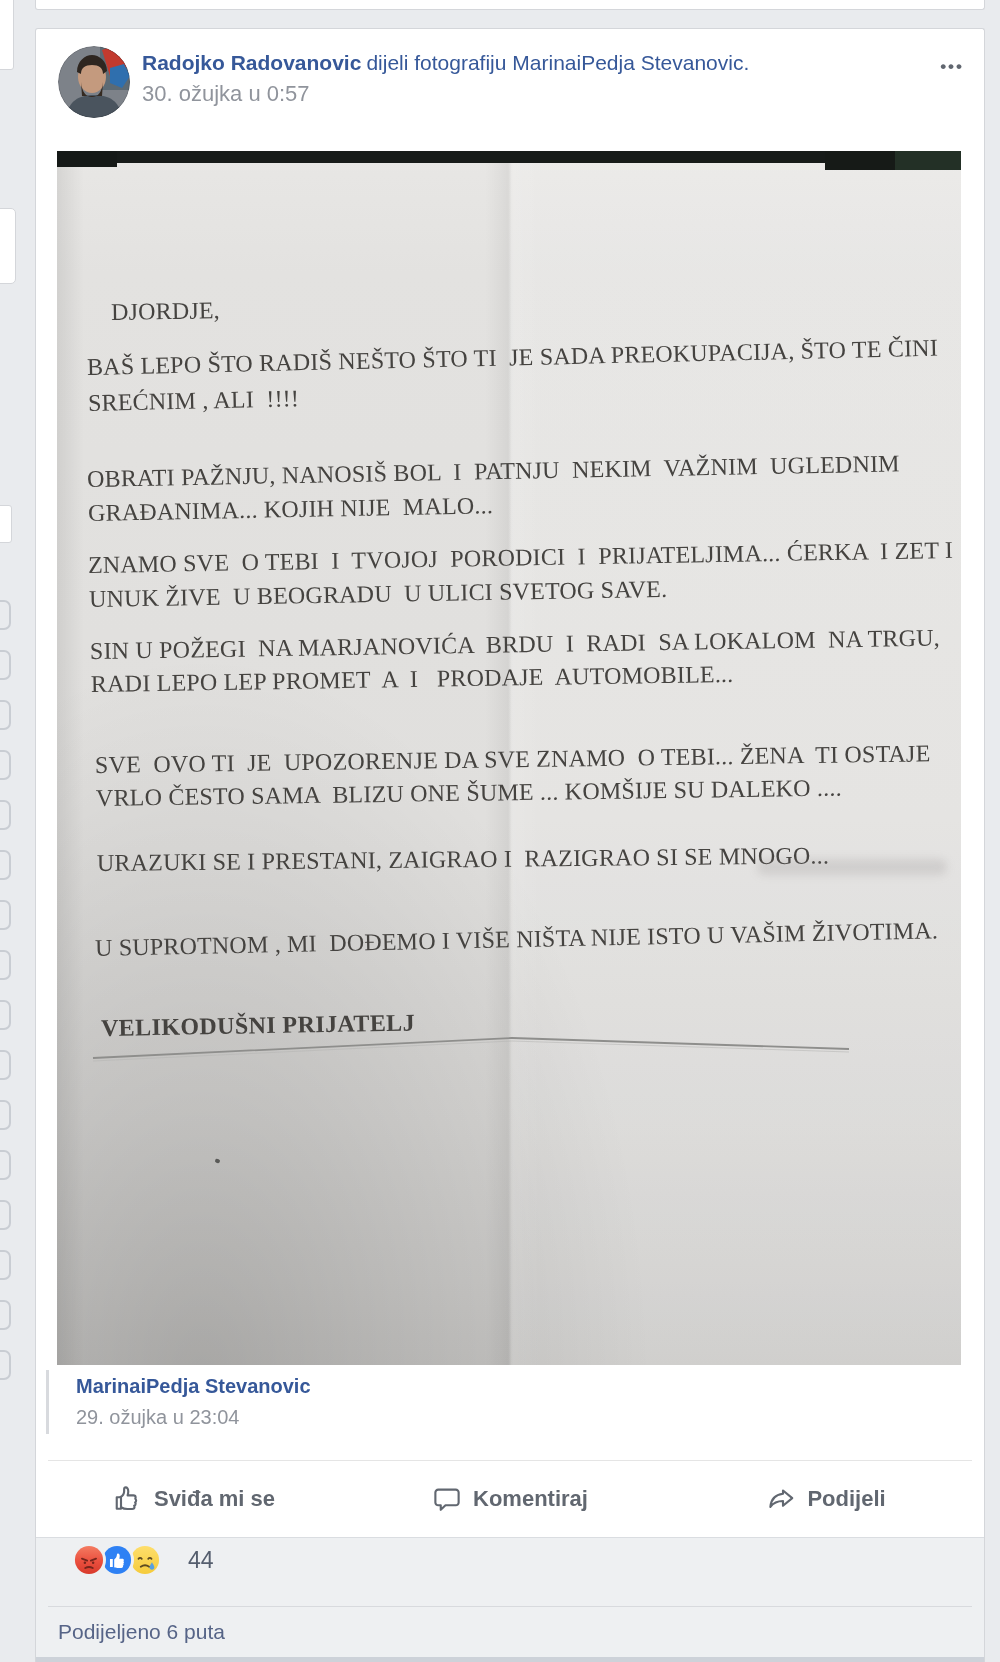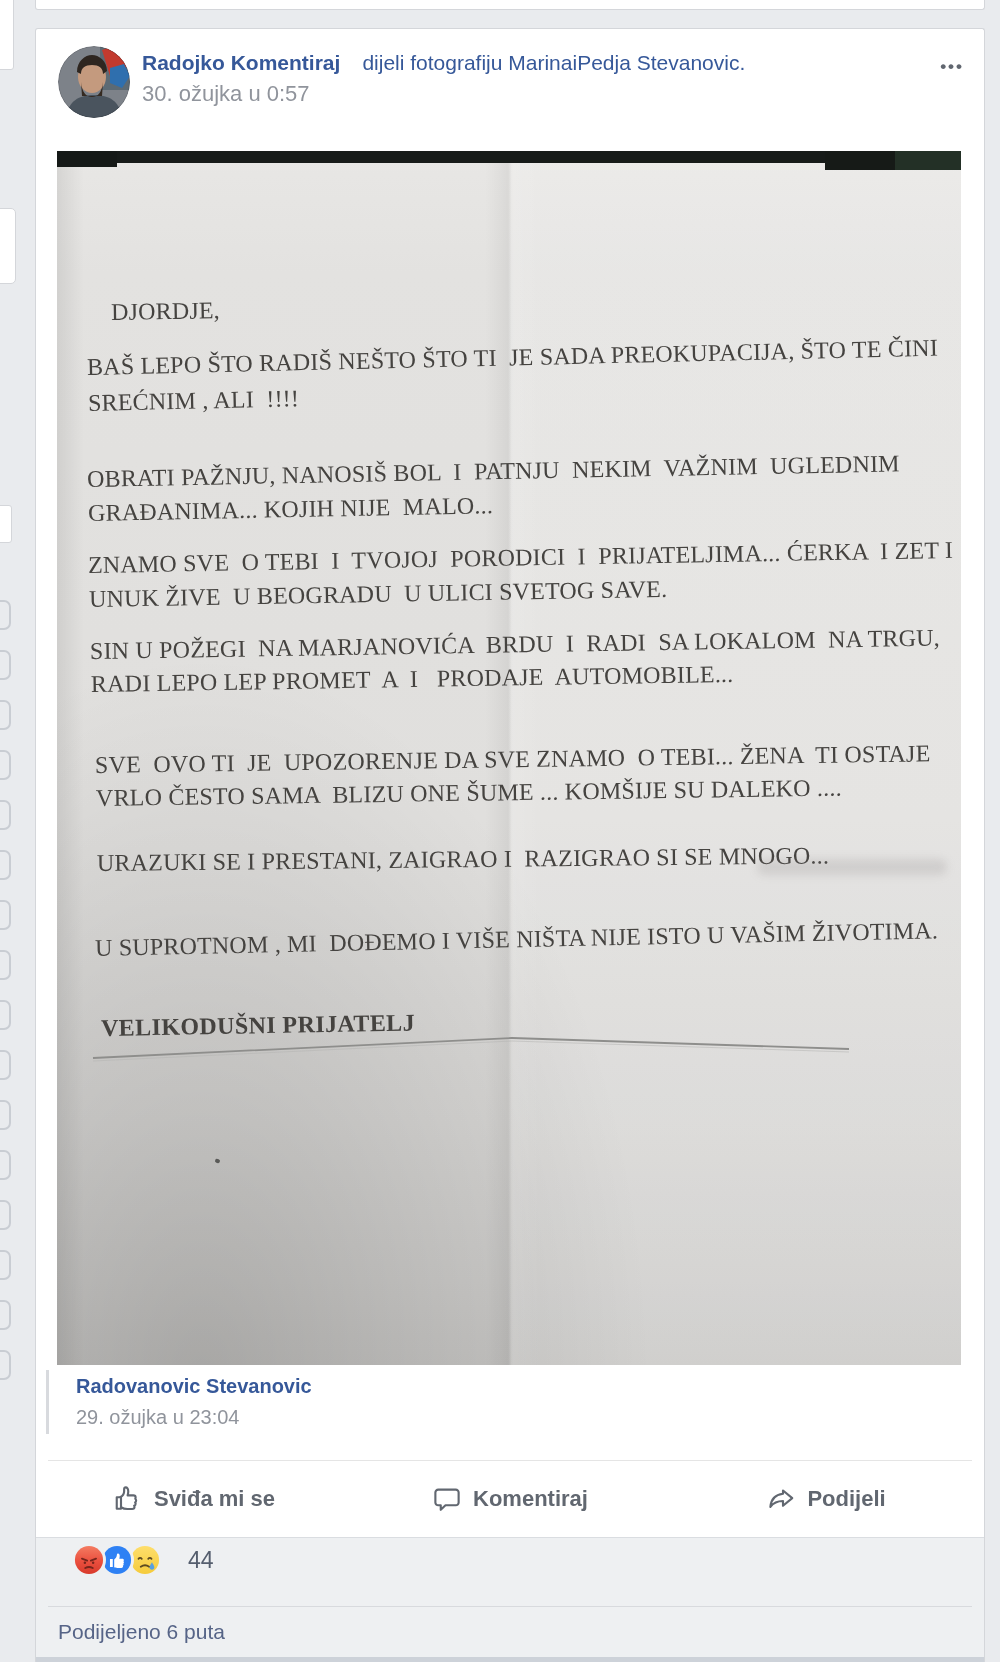--- a/index.html
+++ b/index.html
@@ -19,21 +19,21 @@
   
   .post-card{
     position:absolute;left:35px;top:28px;width:948px;height:1640px;
     background:#fff;border:1px solid #d4d6da;border-radius:3px 3px 0 0;border-bottom:none;
   }
   
   .avatar{position:absolute;left:22px;top:17px;width:72px;height:72px;border-radius:50%;overflow:hidden;cursor:pointer;}
   .hdr-text{position:absolute;left:106px;top:20px;width:800px;}
   .hdr-line1{font-size:21px;line-height:27px;color:#365899;}
   .hdr-line1 .author{font-weight:bold;cursor:pointer;}
-  .hdr-line1 .action-text{margin-left:22px;text-align:right;}
+  .hdr-line1 .action-text{margin-left:5px;text-align:right;}
   .hdr-time{font-size:22px;color:#90949c;margin-top:5px;}
   .dots-menu{position:absolute;right:20px;top:28px;color:#616770;font-size:17px;letter-spacing:2px;font-weight:bold;cursor:pointer;}
   
   .photo{
     position:absolute;left:21px;top:122px;width:904px;height:1214px;overflow:hidden;cursor:pointer;
     background:
       radial-gradient(ellipse at 16% 102%, rgba(0,0,0,.16), transparent 42%),
       linear-gradient(90deg, rgba(0,0,0,.08) 0, transparent 3%),
       linear-gradient(90deg, transparent 47.4%, rgba(0,0,0,.055) 49.9%, rgba(255,255,255,.10) 50.3%, transparent 53.5%),
       linear-gradient(90deg, transparent 50%, rgba(255,255,255,.16) 50.5%),
@@ -127,21 +127,21 @@
         <path d="M8 72c2-17 13-23 28-23s26 6 28 23z" fill="#4a545e"></path>
         <ellipse cx="34" cy="31" rx="14" ry="16" fill="#c49a7e"></ellipse>
         <path d="M19 26c0-11 8-17 15-17s15 6 15 16l-4 3c0-6-4-9-11-9s-11 3-11 9z" fill="#2e2620"></path>
         <path d="M23 36c1 10 5 15 11 15s10-5 11-15l-1 14H24z" fill="#352a21"></path>
       </g>
       <circle cx="36" cy="36" r="35.5" fill="none" stroke="rgba(0,0,0,.12)"></circle>
     </svg>
   </div>
   <div class="hdr-text">
     <div class="hdr-line1">
-      <span class="author">Radojko Komentiraj</span><span class="action-text">dijeli fotografiju MarinaiPedja Stevanovic.</span>
+      <span class="author">Radojko Radovanovic</span><span class="action-text">dijeli fotografiju MarinaiPedja Stevanovic.</span>
     </div>
     <div class="hdr-time">30. ožujka u 0:57</div>
   </div>
   <div class="dots-menu">•••</div>
 
   <div class="photo">
     <div class="strip-base"></div>
     <div class="strip-left"></div>
     <div class="strip-step"></div>
     <div class="strip-green"></div>
@@ -163,21 +163,21 @@
 
     <div class="smudge"></div>
     <svg class="crease" width="800" height="40">
       <polyline points="6,29 425,9 762,20" fill="none" stroke="#8e8e8c" stroke-width="1.8"></polyline>
       <polyline points="6,32 425,12 762,23" fill="none" stroke="#b4b4b2" stroke-width="1" opacity=".55"></polyline>
     </svg>
     <div class="speck"></div>
   </div>
 
   <div class="attr-bar"></div>
-  <div class="attr-name">Radovanovic Stevanovic</div>
+  <div class="attr-name">MarinaiPedja Stevanovic</div>
   <div class="attr-time">29. ožujka u 23:04</div>
 
   <div class="divider-1"></div>
 
   <div class="actions">
     <div class="act-btn">
       <svg width="30" height="30" viewBox="0 0 24 24" fill="none" stroke="#616770" stroke-width="1.7" stroke-linejoin="round" stroke-linecap="round">
         <path d="M3 10.6h3.4v9.2H3z"></path>
         <path d="M6.4 18.6c1.6 1 2.9 1.4 5.1 1.4h3.8c1.1 0 1.9-.7 1.9-1.6 0-.4-.1-.7-.3-1 .7-.2 1.2-.8 1.2-1.6 0-.4-.2-.8-.4-1.1.5-.3.8-.9.8-1.5s-.3-1.1-.7-1.4c.2-.3.3-.6.3-1 0-1-.8-1.7-1.8-1.7h-4.6c.3-1.1.5-2.2.5-3.2 0-2.1-1-3.2-2-3.2-.9 0-1.3.5-1.3 1.5v1.6c0 1.9-1.3 3.8-2.9 4.6"></path>
       </svg>

